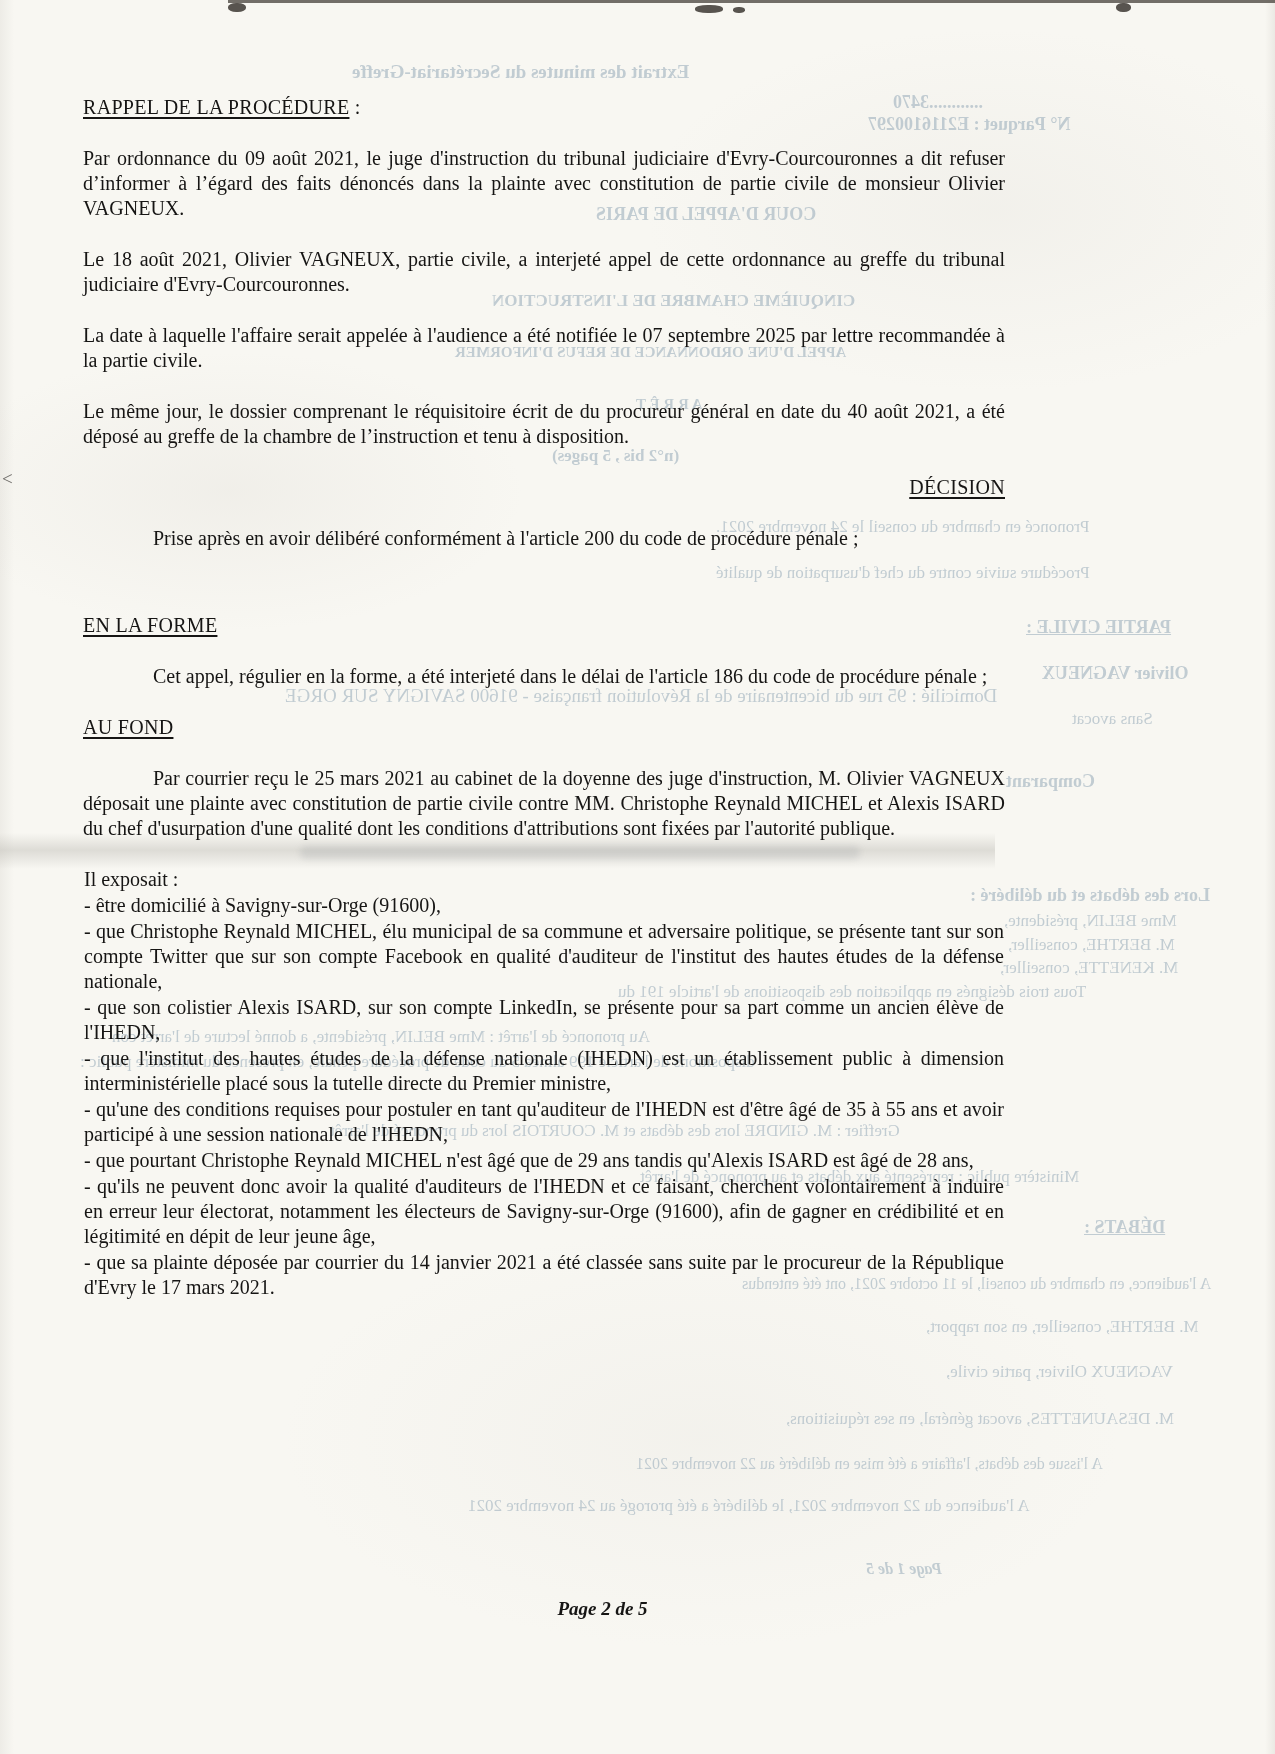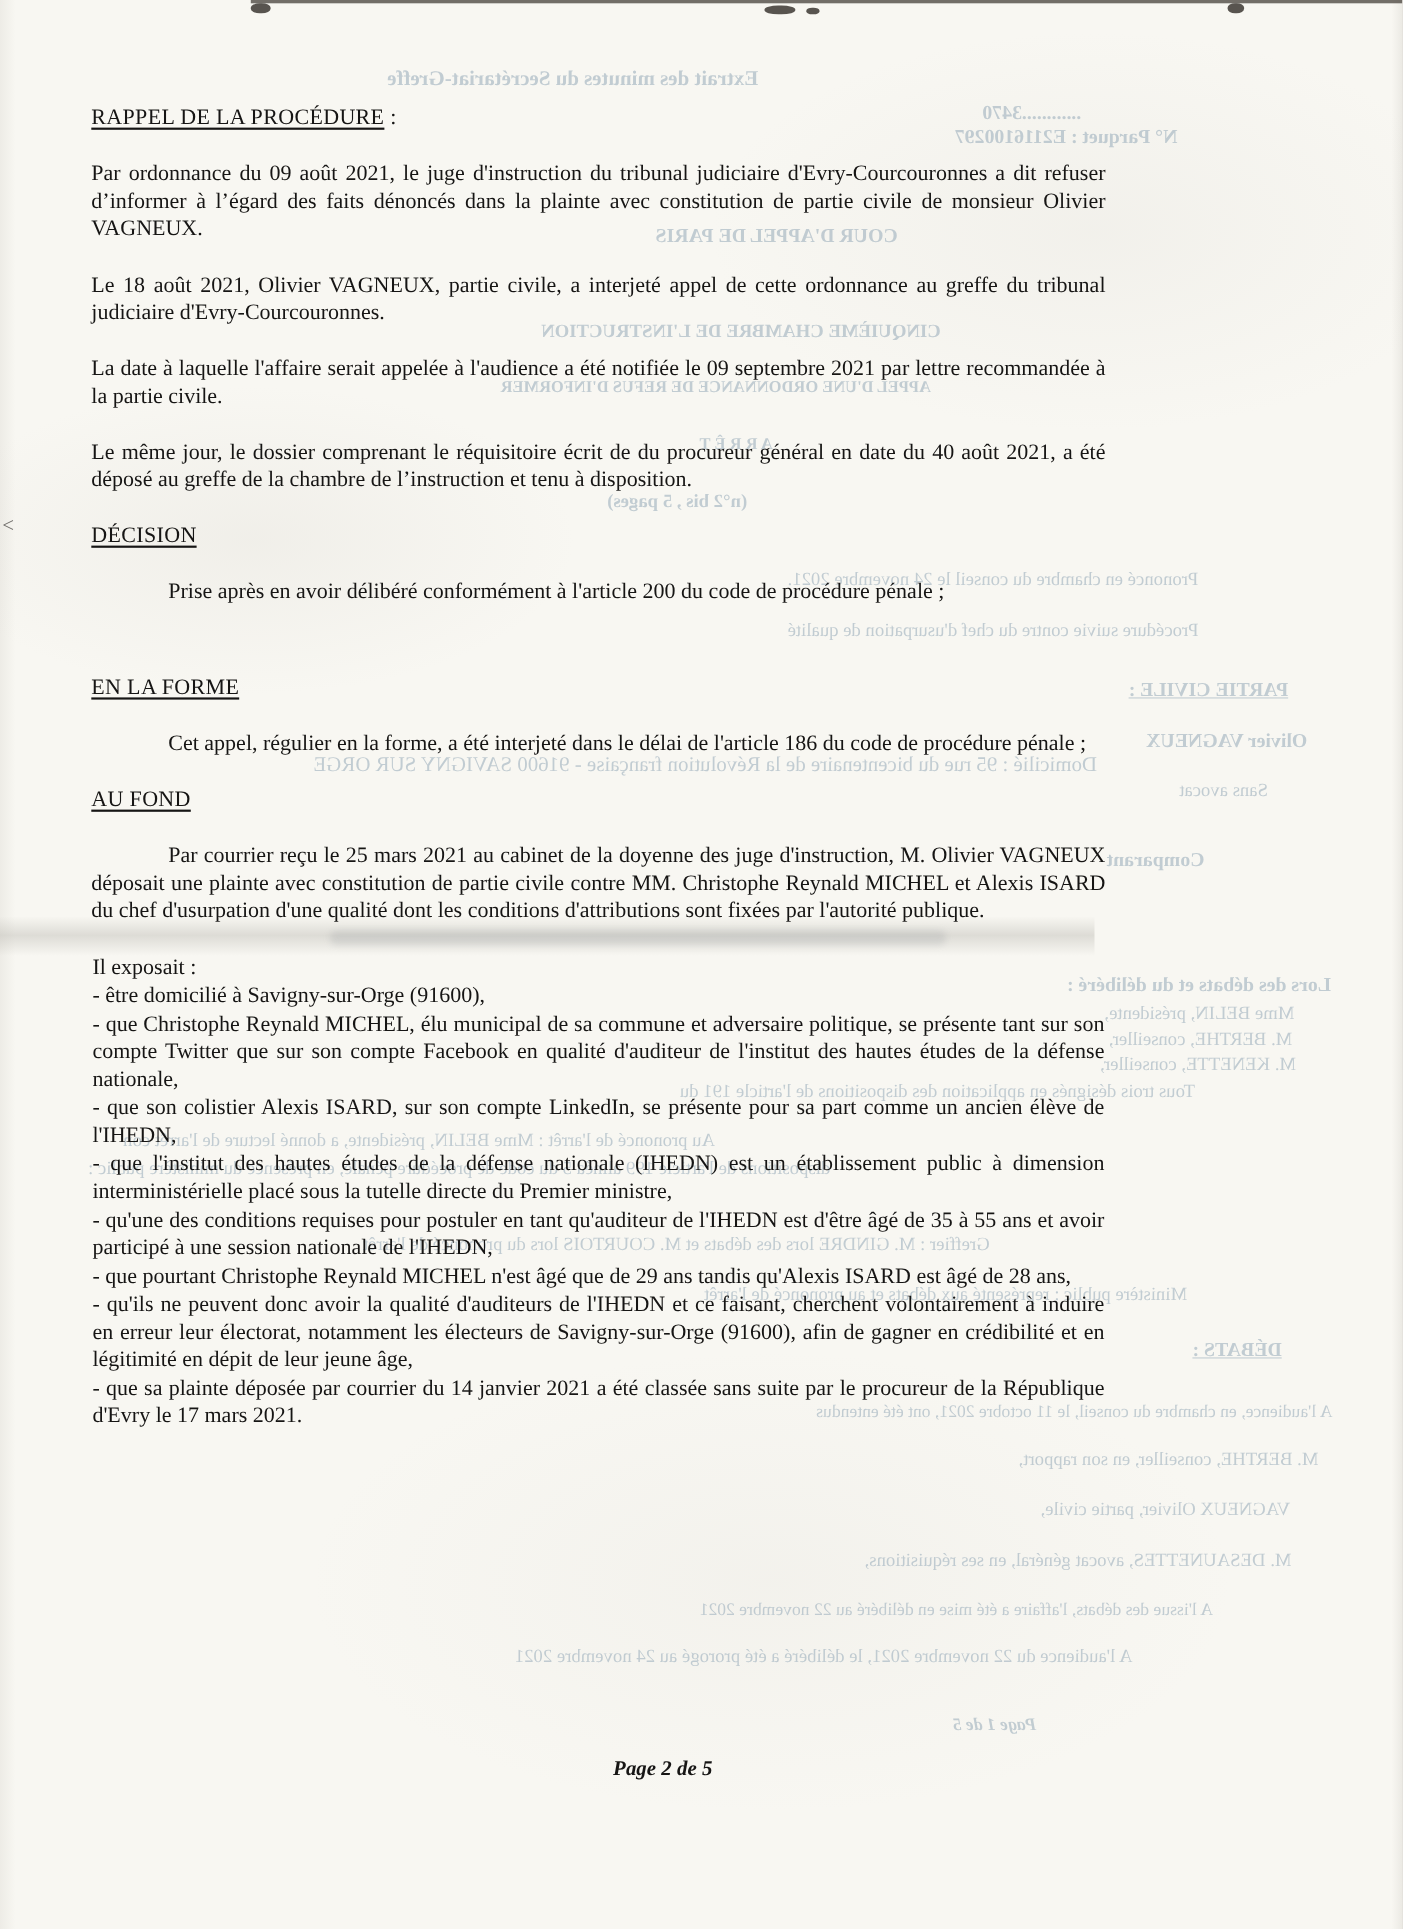--- a/index.html
+++ b/index.html
@@ -55,21 +55,21 @@
 
   
   #content{
     position:absolute;left:83px;top:95px;width:922px;
     font-size:20px;line-height:25px;
     text-align:justify;
   }
   #content p{margin:0 0 26px 0;}
   .indent{text-indent:70px;}
   h2{font-size:20px;line-height:25px;margin:0 0 26px 0;font-weight:normal;letter-spacing:.3px;}
-  .h-center{text-align:left;}
+  .h-center{text-align:right;}
   .h-forme{margin-top:62px;}
   .u-line{text-decoration:underline;text-underline-offset:3px;}
   #expose-block p{margin:1px;}
   #footer{
     position:absolute;left:0;top:1598px;width:1275px;
     text-align:center;font-weight:bold;font-style:italic;font-size:19px;
     transform:translateX(-35px);
   }
 </style>
 </head>
@@ -120,21 +120,21 @@
       <span class="bleed" style="left: 468px; top: 1497px; font-size: 17px;">A l'audience du 22 novembre 2021, le délibéré a été prorogé au 24 novembre 2021</span>
       <span class="bleed b i" style="left: 866px; top: 1560px; font-size: 16px;">Page 1 de 5</span>
     </div>
 
   <div id="content">
 
     <h2><span class="u-line">RAPPEL DE LA PROCÉDURE</span><span> :</span></h2>
 
     <p>Par ordonnance du 09 août 2021, le juge d'instruction du tribunal judiciaire d'Evry-Courcouronnes a dit refuser d’informer à l’égard des faits dénoncés dans la plainte avec constitution de partie civile de monsieur Olivier VAGNEUX.</p>
     <p>Le 18 août 2021, Olivier VAGNEUX, partie civile, a interjeté appel de cette ordonnance au greffe du tribunal judiciaire d'Evry-Courcouronnes.</p>
-    <p>La date à laquelle l'affaire serait appelée à l'audience a été notifiée le 09 septembre 2021 par lettre recommandée à la partie civile.</p>
+    <p>La date à laquelle l'affaire serait appelée à l'audience a été notifiée le 07 septembre 2025 par lettre recommandée à la partie civile.</p>
     <p>Le même jour, le dossier comprenant le réquisitoire écrit de du procureur général en date du 40 août 2021, a été déposé au greffe de la chambre de l’instruction et tenu à disposition.</p>
 
     <h2 class="h-center"><span class="u-line">DÉCISION</span></h2>
 
     <p class="indent">Prise après en avoir délibéré conformément à l'article 200 du code de procédure pénale ;</p>
 
     <h2 class="h-forme"><span class="u-line">EN LA FORME</span></h2>
 
     <p class="indent">Cet appel, régulier en la forme, a été interjeté dans le délai de l'article 186 du code de procédure pénale ;</p>
 

